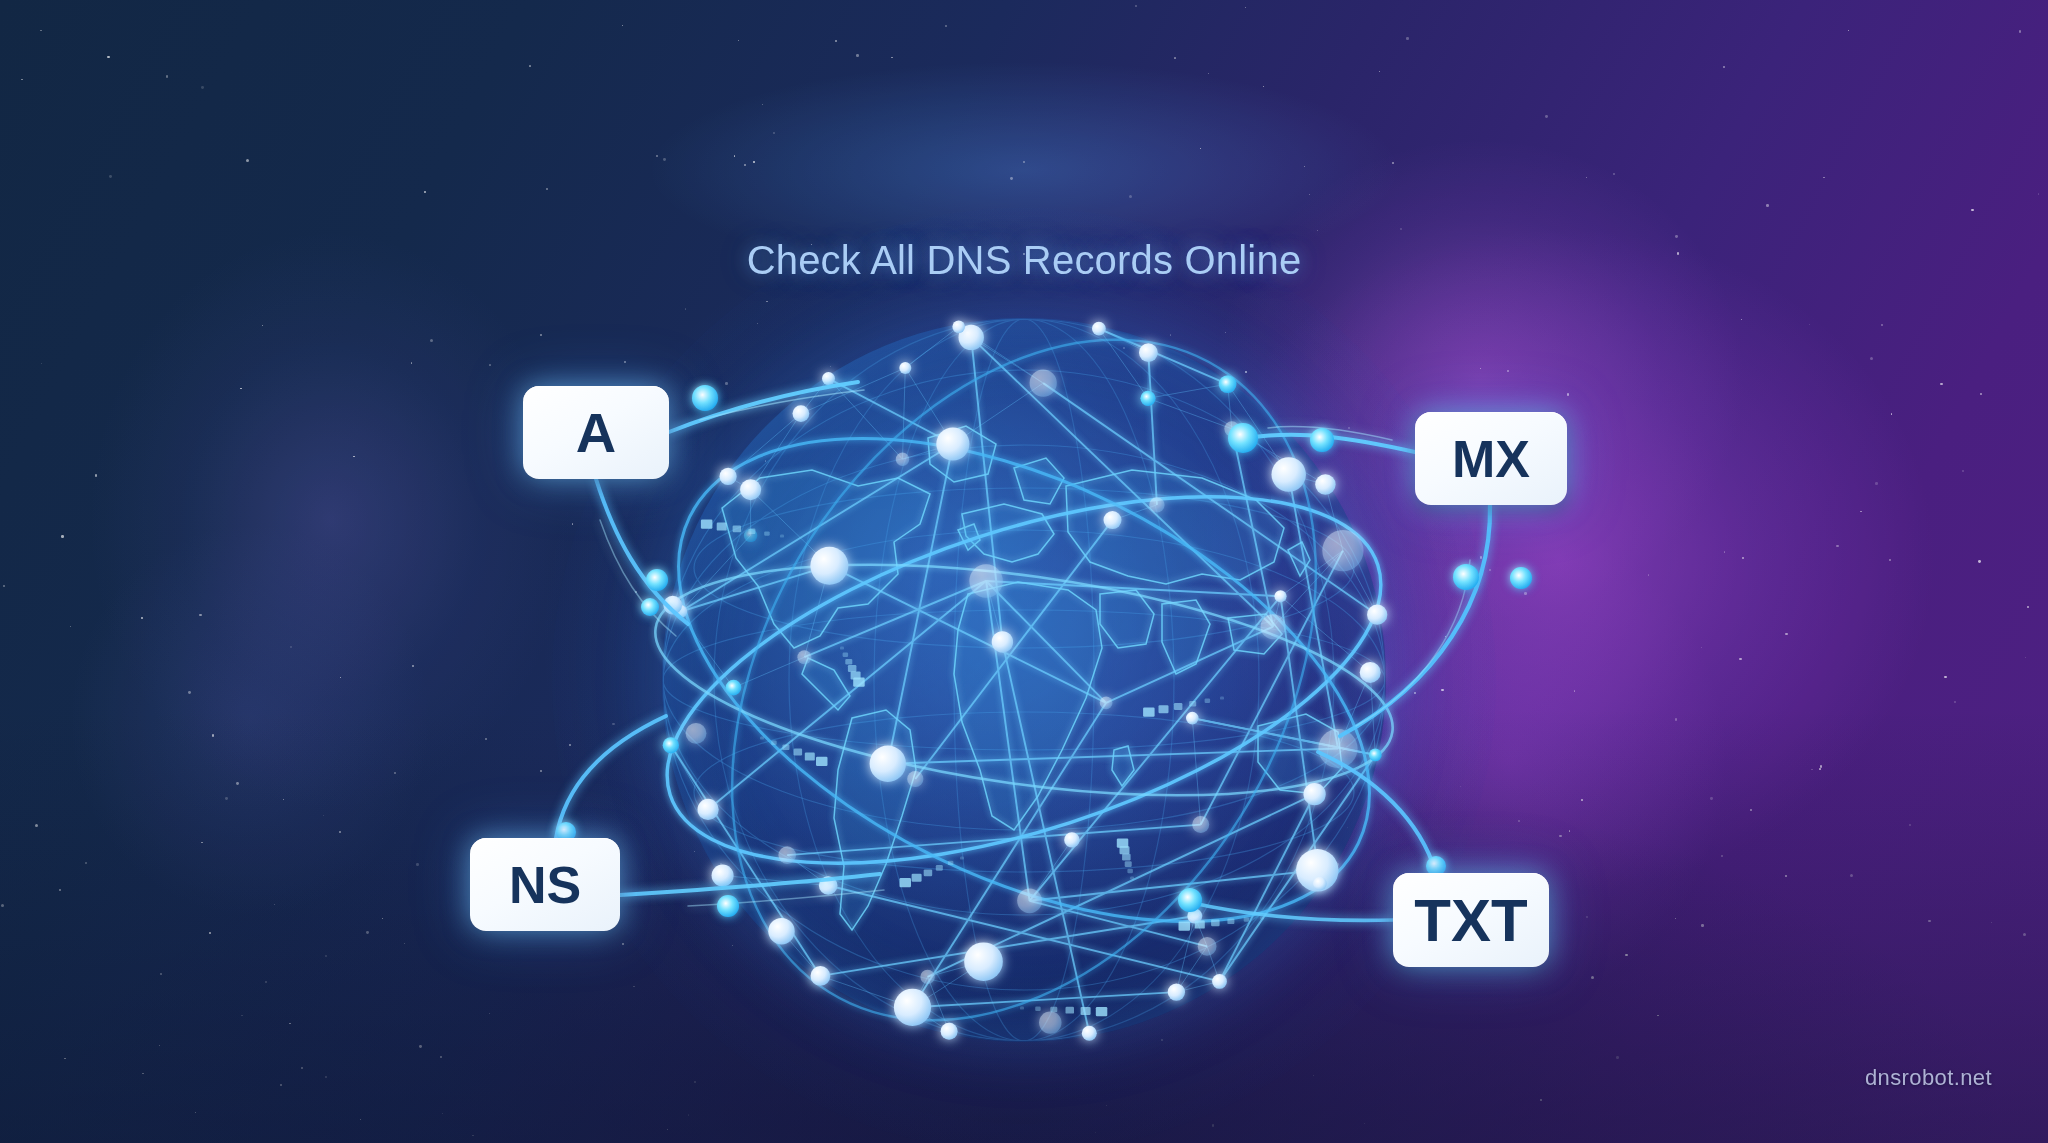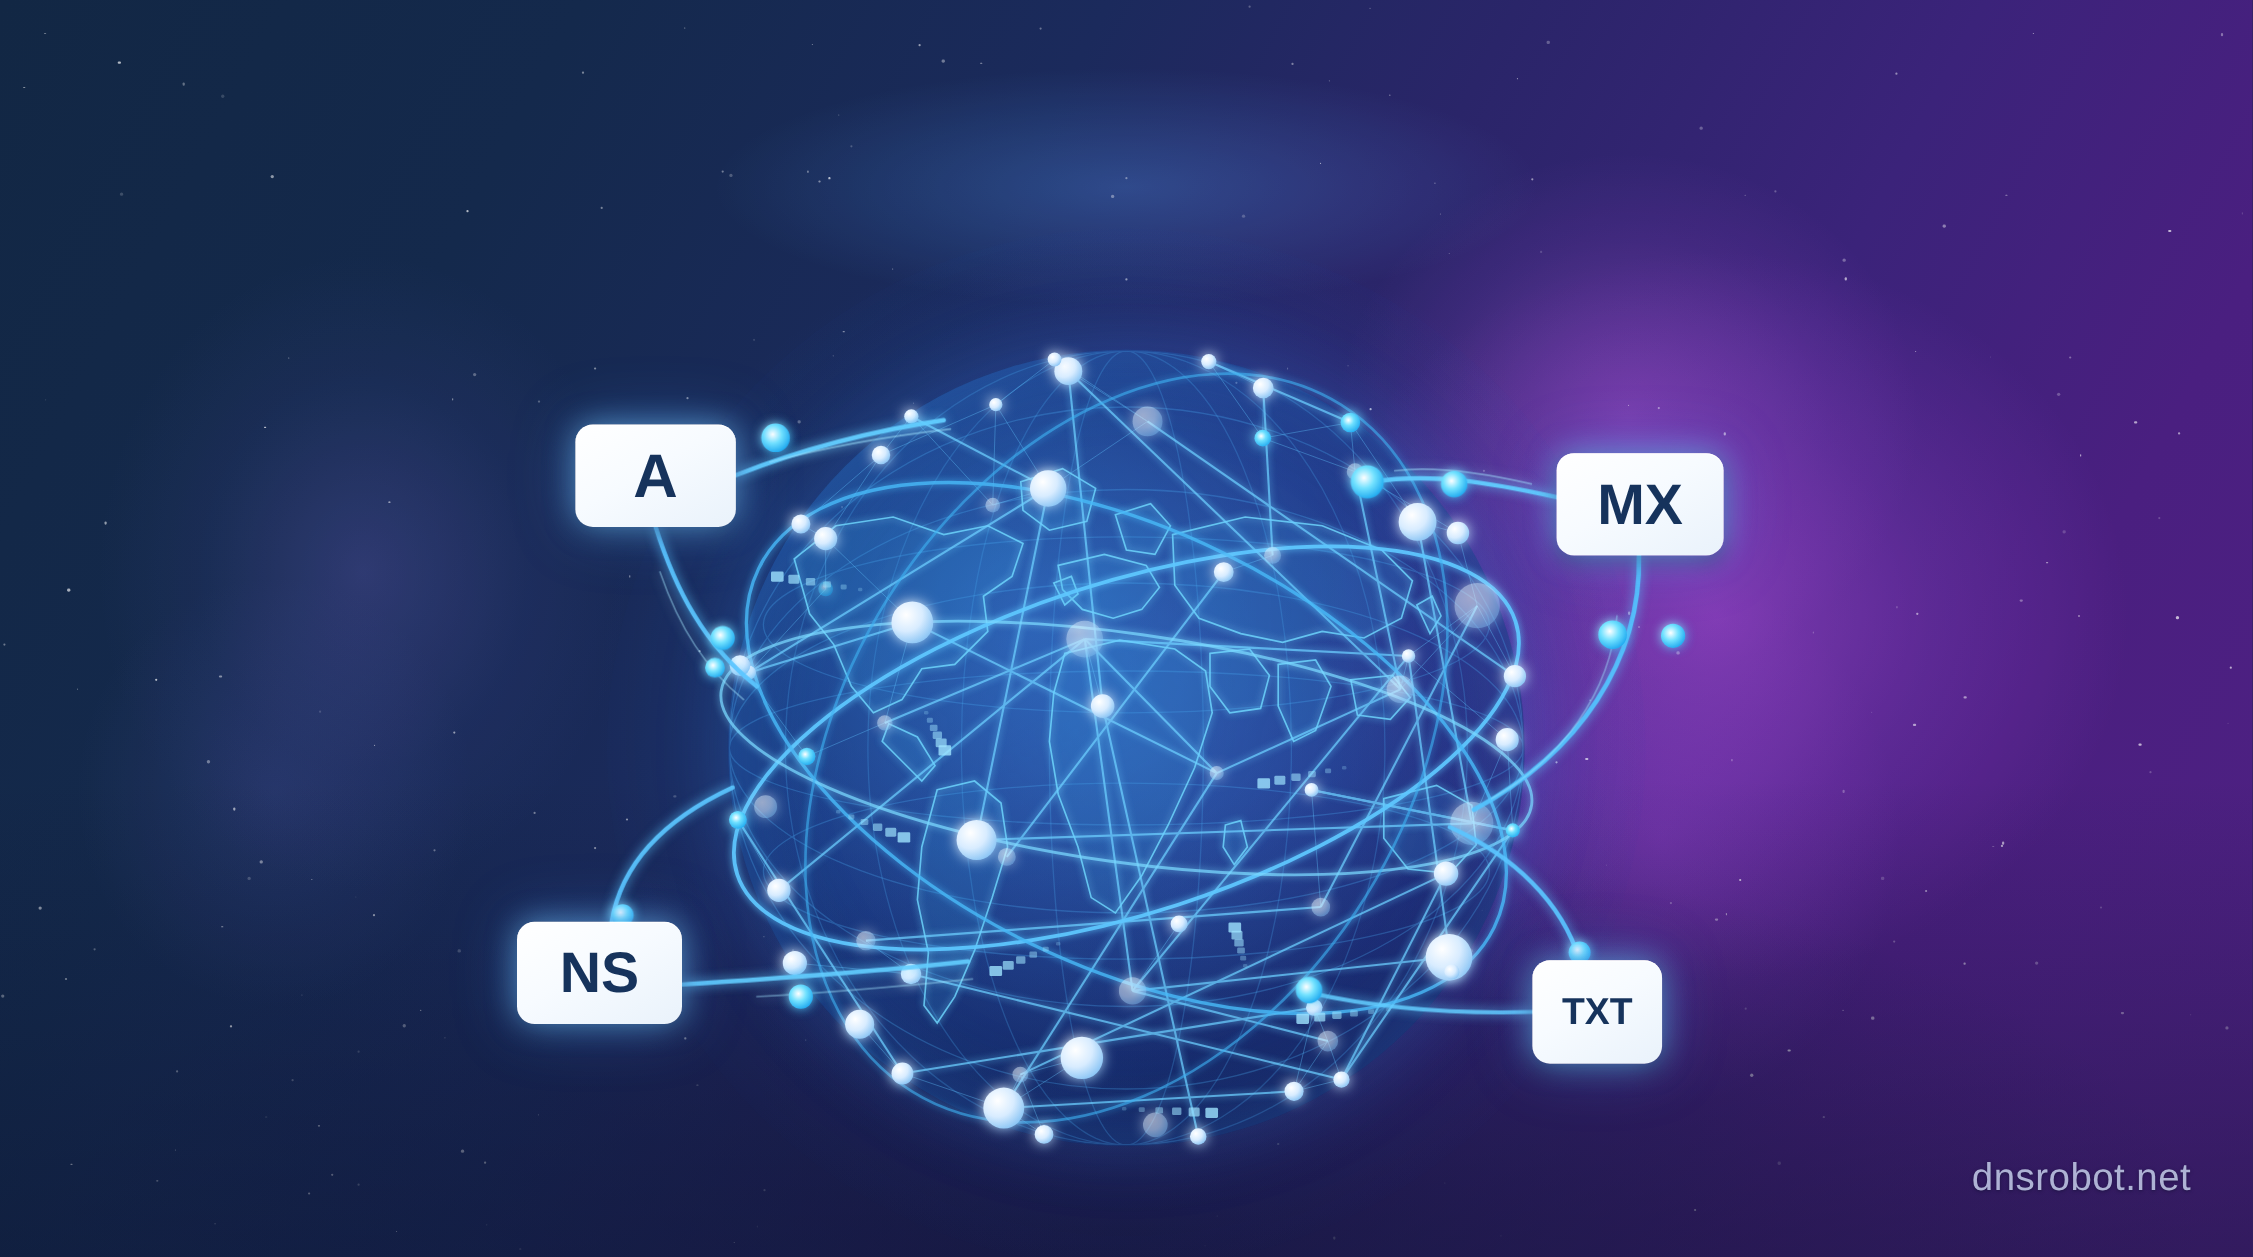--- a/index.html
+++ b/index.html
@@ -124,29 +124,29 @@
       0 0 56px rgba(70,150,245,0.35),
       0 6px 16px rgba(6,14,40,0.45),
       inset 0 1px 0 rgba(255,255,255,0.95);
     z-index:60;
     letter-spacing:0px;
     user-select:none;
   }
   #badge-a   { left:523px;  top:386px; width:146px; height:93px;  font-size:56px; }
   #badge-mx  { left:1415px; top:412px; width:152px; height:93px;  font-size:52px; }
   #badge-ns  { left:470px;  top:838px; width:150px; height:93px;  font-size:52px; }
-  #badge-txt { left:1393px; top:873px; width:118px; height:94px;  font-size:34px;text-align:center; }
+  #badge-txt { left:1393px; top:873px; width:156px; height:94px;  font-size:60px;text-align:center; }
 
   
   #connectors { position:absolute; inset:0; width:2048px; height:1143px; z-index:30; pointer-events:none; }
 
   
   #watermark {
     position:absolute; right:56px; bottom:52px;
-    font-size:35px; color:#aeb2d4; letter-spacing:0.4px;
+    font-size:22px; color:#aeb2d4; letter-spacing:0.4px;
     z-index:70;
     text-shadow:0 1px 3px rgba(10,14,40,0.5);
   }
 </style>
 </head>
 <body>
 
 <div id="banner">
 
   <div class="bg-layer nebula-left"></div>
@@ -355,20 +355,21 @@
       <span class="star" style="left:142.3px;top:1072.9px;width:1.5px;height:1.5px;opacity:0.51"></span>
       <span class="star" style="left:1939.9px;top:382.7px;width:2.7px;height:2.7px;opacity:0.60"></span>
       <span class="star" style="left:1977.9px;top:560.3px;width:2.9px;height:2.9px;opacity:0.68"></span>
       <span class="star" style="left:1616.3px;top:1056.4px;width:2.4px;height:2.4px;opacity:0.25"></span>
       <span class="star" style="left:764.9px;top:460.3px;width:1.3px;height:1.3px;opacity:0.60"></span>
       <span class="star" style="left:1710.3px;top:797.3px;width:2.3px;height:2.3px;opacity:0.20"></span>
       <span class="star" style="left:360.3px;top:1119.0px;width:1.0px;height:1.0px;opacity:0.64"></span>
     </div>
   <div class="bg-layer vignette-bottom"></div>
 
+  <div id="subtitle">Check All DNS Records Online</div>
 
   <div id="globe-wrap">
     <div id="globe-halo"></div>
     <div id="globe-body"></div>
     <svg id="globe-svg" viewBox="0 0 724 724">
       <defs>
         <clipPath id="sphereClip">
             <circle cx="362" cy="362" r="361"></circle>
           </clipPath>
         <radialGradient id="nodeGrad" cx="35%" cy="32%" r="72%">

